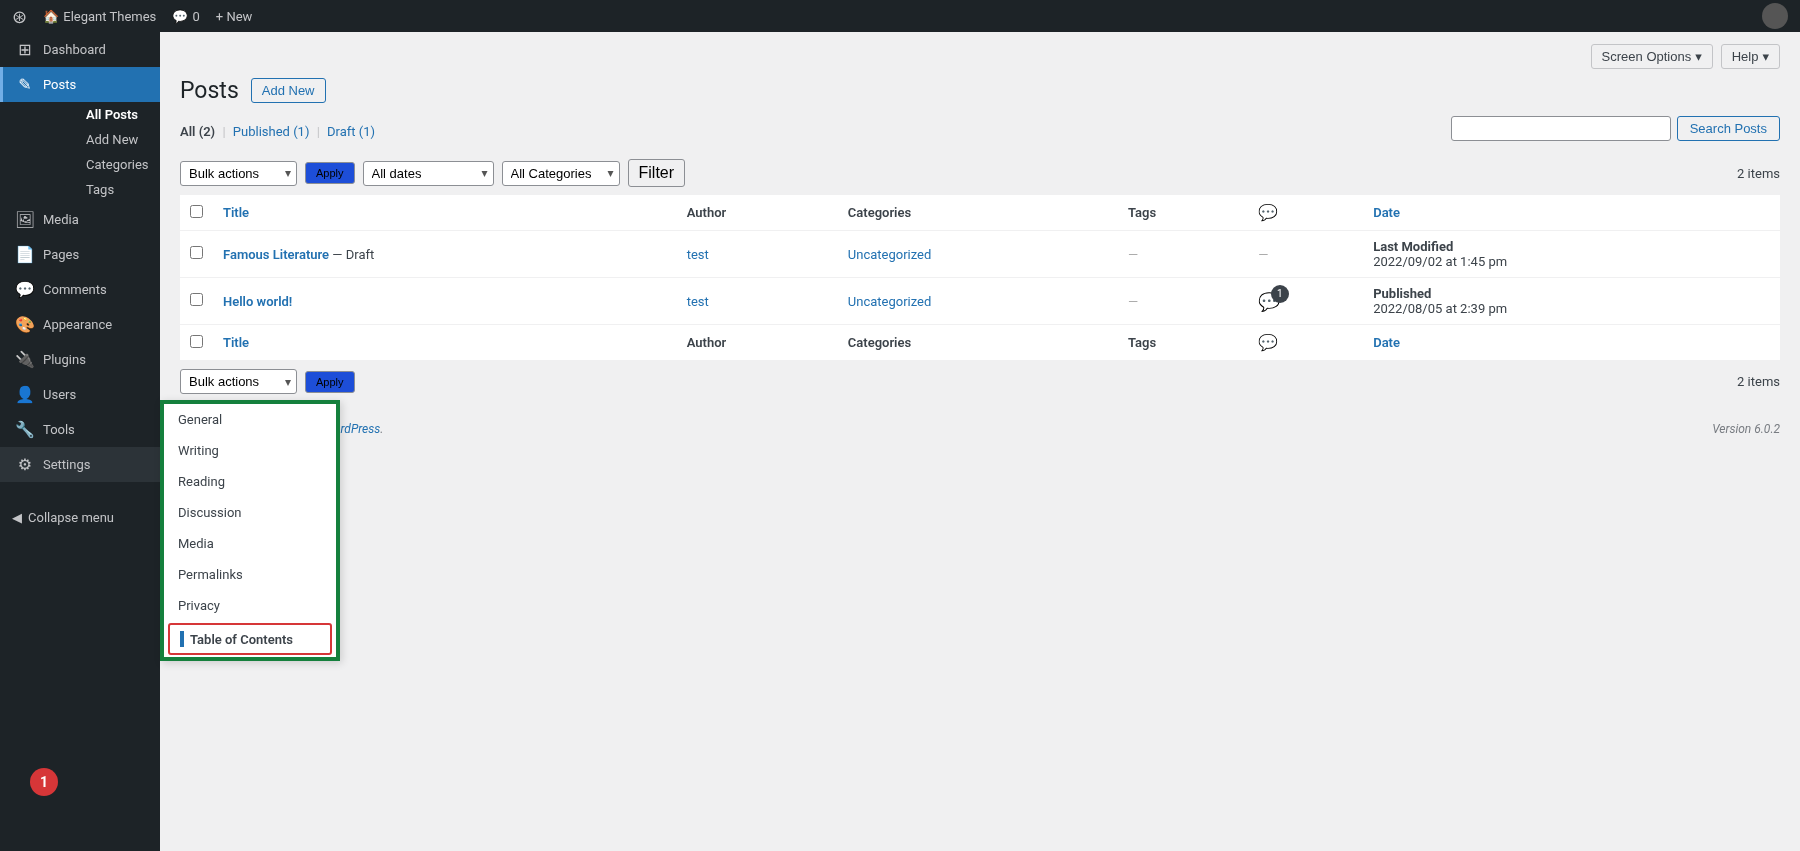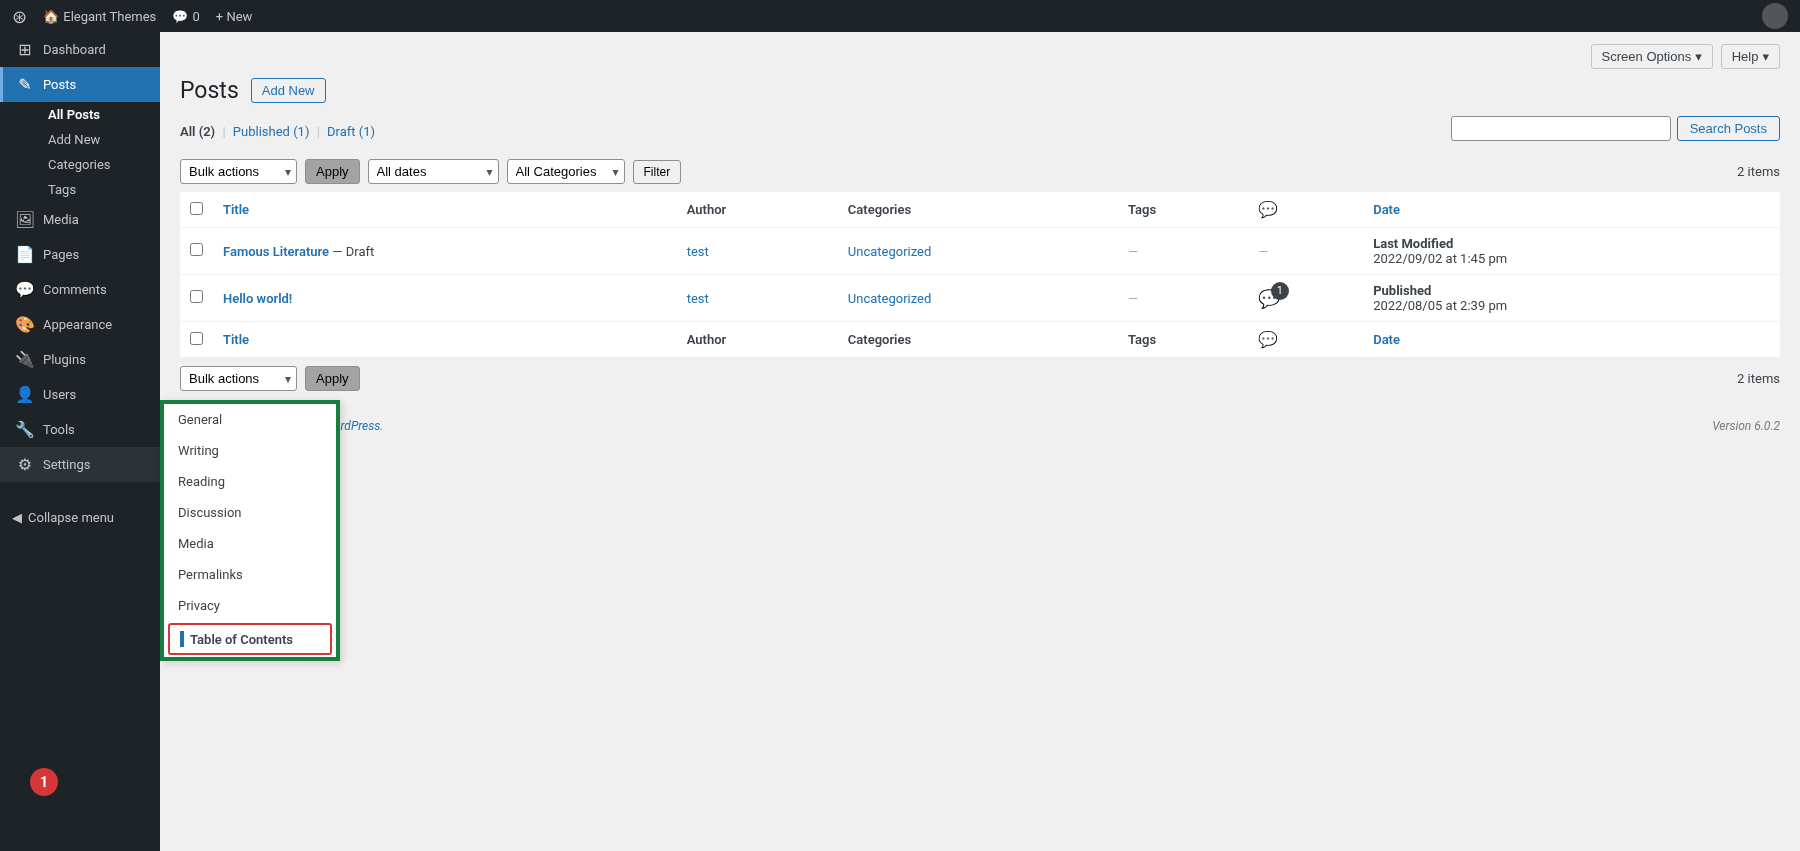--- a/index.html
+++ b/index.html
@@ -40,21 +40,21 @@
       align-items: center;
       gap: 8px;
       padding: 8px 12px;
       cursor: pointer;
       font-size: 13px;
       color: #c3c4c7;
       border-left: 3px solid transparent;
     }
     .sidebar-item.active { background: #2271b1; color: #fff; border-left-color: #72aee6; }
     .sidebar-item-icon { font-size: 16px; width: 20px; text-align: center; }
-    .sidebar-sub { padding-left: 36px; }
+    .sidebar-sub { padding-left: 36px; margin-left: 38px; }
     .sidebar-sub-item { padding: 5px 12px; cursor: pointer; color: #c3c4c7; font-size: 13px; }
     .sidebar-sub-item.active-sub { color: #fff; font-weight: 600; }
 
     
     .main {
       flex: 1;
       background: #f0f0f1;
       padding: 12px 20px;
       position: relative;
     }
@@ -128,34 +128,34 @@
       content: "▾";
       position: absolute;
       right: 6px;
       top: 50%;
       transform: translateY(-50%);
       pointer-events: none;
       font-size: 12px;
       color: #555;
     }
     .apply-btn {
-      background: #a3a3a3;
+      background: #1d4ed8;
       border: 1px solid #8c8f94;
       border-radius: 3px;
       padding: 4px 10px;
       cursor: pointer;
-      font-size: 13px;
+      font-size: 11px;
     }
     .filter-btn {
       background: #f0f0f1;
       border: 1px solid #8c8f94;
       border-radius: 3px;
       padding: 4px 10px;
       cursor: pointer;
-      font-size: 12px;
+      font-size: 16px;
     }
     .items-count { margin-left: auto; font-size: 13px; color: #3c434a; }
 
     
     .posts-table { width: 100%; border-collapse: collapse; background: #fff; }
     .posts-table th, .posts-table td {
       padding: 8px 10px;
       text-align: left;
       border-bottom: 1px solid #f0f0f1;
       font-size: 13px;

